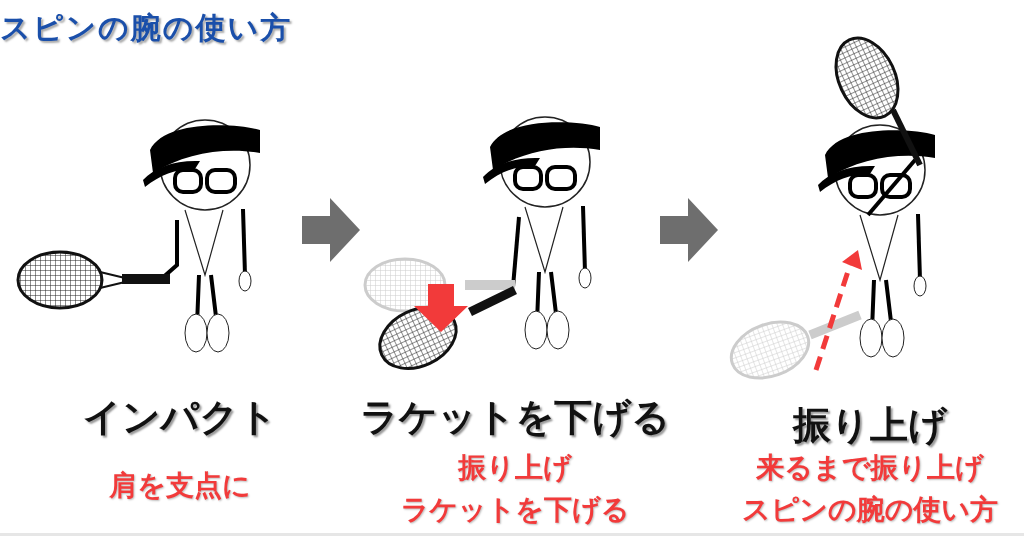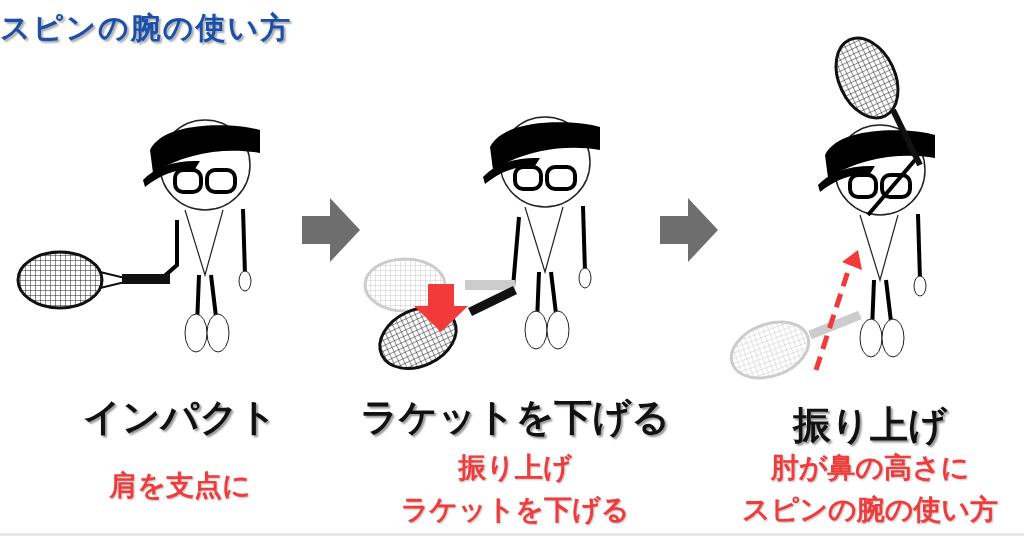--- a/index.html
+++ b/index.html
@@ -84,16 +84,16 @@
 </svg>
 
 <div class="lbl step" style="left:30px;width:300px;top:392px;">インパクト</div>
 <div class="lbl note" style="left:30px;width:300px;top:466px;">肩を支点に</div>
 
 <div class="lbl step" style="left:350px;width:330px;top:392px;">ラケットを下げる</div>
 <div class="lbl note" style="left:350px;width:330px;top:448px;">振り上げ</div>
 <div class="lbl note" style="left:350px;width:330px;top:490px;">ラケットを下げる</div>
 
 <div class="lbl step" style="left:720px;width:300px;top:400px;">振り上げ</div>
-<div class="lbl note" style="left:720px;width:300px;top:448px;">肘が鼻の高さに</div>
+<div class="lbl note" style="left:720px;width:300px;top:448px;">来るまで振り上げ</div>
 <div class="lbl note" style="left:720px;width:300px;top:490px;">スピンの腕の使い方</div>
 
 <div class="bottomline"></div>
 
 </body></html>

